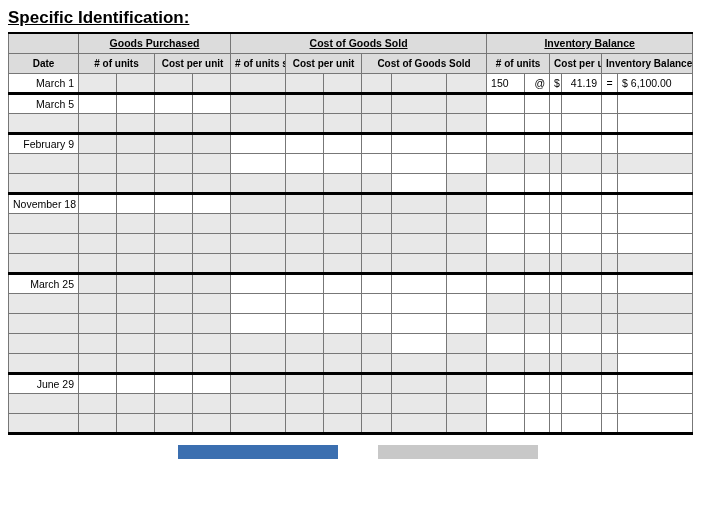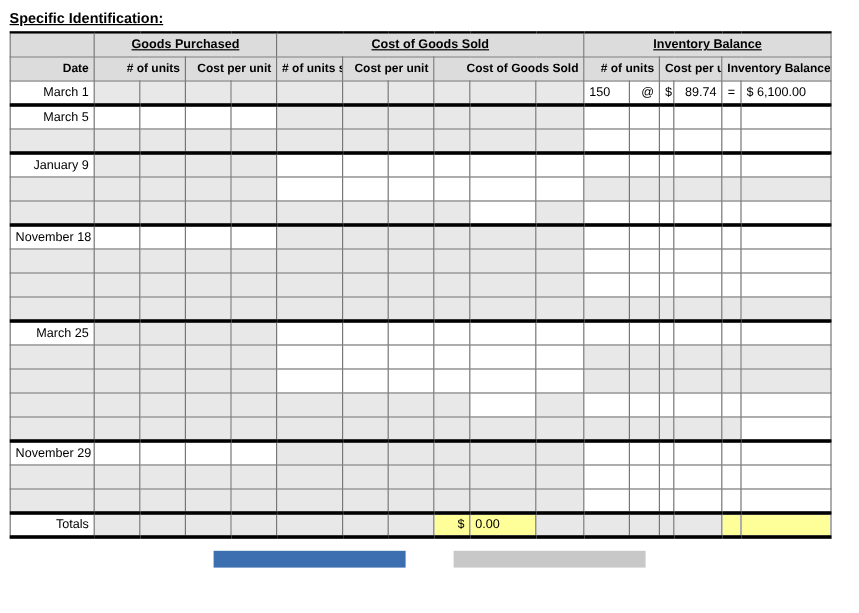--- a/index.html
+++ b/index.html
@@ -8,21 +8,21 @@
     padding: 8px;
     font-family: Arial, sans-serif;
     font-size: 11px;
     background: #fff;
     color: #000;
   }
   .title {
     font-weight: bold;
     text-decoration: underline;
     margin-bottom: 4px;
-    font-size: 12px;
+    font-size: 17px;
   }
   table {
     border-collapse: collapse;
     width: 584px;
     table-layout: fixed;
   }
   td, th {
     border: 1px solid #777;
     padding: 2px 4px;
     height: 20px;
@@ -33,21 +33,21 @@
   .section-header td {
     background: #dcdcdc;
     font-weight: bold;
     text-align: center;
     text-decoration: underline;
     border-top: 2px solid #000;
   }
   .col-header td {
     background: #dcdcdc;
     font-weight: bold;
-    text-align: right;
+    text-align: center;
     font-size: 10px;
     line-height: 1.1;
     vertical-align: middle;
   }
   .shaded { background: #e8e8e8; }
   .white { background: #fff; }
   .yellow { background: #ffff99; }
   .thick-bottom { border-bottom: 3px solid #000 !important; }
   .right { }
   .left { text-align: right; }
@@ -121,21 +121,21 @@
         <td class="shaded thick-bottom"></td>
   <td class="shaded thick-bottom"></td>
   <td class="shaded thick-bottom"></td>
         <td class="shaded thick-bottom"></td>
   <td class="shaded thick-bottom"></td>
         <td class="shaded thick-bottom"></td>
         <td class="shaded thick-bottom"></td>
   <td class="white right thick-bottom">150</td>
   <td class="white left thick-bottom">@</td>
   <td class="white left thick-bottom">$</td>
-  <td class="white left thick-bottom">89.74</td>
+  <td class="white left thick-bottom">41.19</td>
   <td class="white center thick-bottom">=</td>
   <td class="white right thick-bottom">$   6,100.00</td>
 </tr>
 
 <tr>
   <td class="white left">March 5</td>
   <td class="white"></td>
         <td class="white"></td>
   <td class="white"></td>
         <td class="white"></td>
@@ -166,21 +166,21 @@
         <td class="shaded thick-bottom"></td>
   <td class="white thick-bottom"></td>
         <td class="white thick-bottom"></td>
   <td class="white thick-bottom"></td>
         <td class="white thick-bottom"></td>
   <td class="white thick-bottom"></td>
         <td class="white thick-bottom"></td>
 </tr>
 
 <tr>
-  <td class="white left">January 9</td>
+  <td class="white left">February 9</td>
   <td class="shaded"></td>
         <td class="shaded"></td>
         <td class="shaded"></td>
         <td class="shaded"></td>
   <td class="white"></td>
         <td class="white"></td>
         <td class="white"></td>
   <td class="white"></td>
         <td class="white"></td>
         <td class="white"></td>
@@ -397,95 +397,76 @@
         <td class="shaded thick-bottom"></td>
   <td class="shaded thick-bottom"></td>
         <td class="shaded thick-bottom"></td>
   <td class="shaded thick-bottom"></td>
         <td class="shaded thick-bottom"></td>
   <td class="shaded thick-bottom"></td>
         <td class="white thick-bottom"></td>
 </tr>
 
 <tr>
-  <td class="white left">November 29</td>
-  <td class="white"></td>
-        <td class="white"></td>
-  <td class="white"></td>
-        <td class="white"></td>
-  <td class="shaded"></td>
-        <td class="shaded"></td>
-        <td class="shaded"></td>
-  <td class="shaded"></td>
-        <td class="shaded"></td>
-        <td class="shaded"></td>
-  <td class="white"></td>
-        <td class="white"></td>
-  <td class="white"></td>
-        <td class="white"></td>
-  <td class="white"></td>
-        <td class="white"></td>
-</tr>
-<tr>
-  <td class="shaded"></td>
-  <td class="shaded"></td>
-        <td class="shaded"></td>
-        <td class="shaded"></td>
-        <td class="shaded"></td>
-  <td class="shaded"></td>
-        <td class="shaded"></td>
-        <td class="shaded"></td>
-  <td class="shaded"></td>
-        <td class="shaded"></td>
-        <td class="shaded"></td>
-  <td class="white"></td>
-        <td class="white"></td>
-  <td class="white"></td>
-        <td class="white"></td>
-  <td class="white"></td>
-        <td class="white"></td>
-</tr>
-<tr>
-  <td class="shaded thick-bottom"></td>
-  <td class="shaded thick-bottom"></td>
-        <td class="shaded thick-bottom"></td>
-        <td class="shaded thick-bottom"></td>
-        <td class="shaded thick-bottom"></td>
-  <td class="shaded thick-bottom"></td>
-        <td class="shaded thick-bottom"></td>
-        <td class="shaded thick-bottom"></td>
-  <td class="shaded thick-bottom"></td>
-        <td class="shaded thick-bottom"></td>
-        <td class="shaded thick-bottom"></td>
-  <td class="white thick-bottom"></td>
-        <td class="white thick-bottom"></td>
-  <td class="white thick-bottom"></td>
-        <td class="white thick-bottom"></td>
-  <td class="white thick-bottom"></td>
-        <td class="white thick-bottom"></td>
-</tr>
-
-<tr>
-  <td class="white left thick-bottom">Totals</td>
-  <td class="shaded thick-bottom"></td>
-        <td class="shaded thick-bottom"></td>
-  <td class="shaded thick-bottom"></td>
-        <td class="shaded thick-bottom"></td>
-  <td class="shaded thick-bottom"></td>
-        <td class="shaded thick-bottom"></td>
-        <td class="shaded thick-bottom"></td>
-  <td class="yellow thick-bottom left">$</td>
-  <td class="yellow thick-bottom right">0.00</td>
-  <td class="shaded thick-bottom"></td>
-  <td class="shaded thick-bottom"></td>
-        <td class="shaded thick-bottom"></td>
-  <td class="shaded thick-bottom"></td>
-        <td class="shaded thick-bottom"></td>
-  <td class="yellow thick-bottom"></td>
-  <td class="yellow thick-bottom right"></td>
-</tr>
+  <td class="white left">June 29</td>
+  <td class="white"></td>
+        <td class="white"></td>
+  <td class="white"></td>
+        <td class="white"></td>
+  <td class="shaded"></td>
+        <td class="shaded"></td>
+        <td class="shaded"></td>
+  <td class="shaded"></td>
+        <td class="shaded"></td>
+        <td class="shaded"></td>
+  <td class="white"></td>
+        <td class="white"></td>
+  <td class="white"></td>
+        <td class="white"></td>
+  <td class="white"></td>
+        <td class="white"></td>
+</tr>
+<tr>
+  <td class="shaded"></td>
+  <td class="shaded"></td>
+        <td class="shaded"></td>
+        <td class="shaded"></td>
+        <td class="shaded"></td>
+  <td class="shaded"></td>
+        <td class="shaded"></td>
+        <td class="shaded"></td>
+  <td class="shaded"></td>
+        <td class="shaded"></td>
+        <td class="shaded"></td>
+  <td class="white"></td>
+        <td class="white"></td>
+  <td class="white"></td>
+        <td class="white"></td>
+  <td class="white"></td>
+        <td class="white"></td>
+</tr>
+<tr>
+  <td class="shaded thick-bottom"></td>
+  <td class="shaded thick-bottom"></td>
+        <td class="shaded thick-bottom"></td>
+        <td class="shaded thick-bottom"></td>
+        <td class="shaded thick-bottom"></td>
+  <td class="shaded thick-bottom"></td>
+        <td class="shaded thick-bottom"></td>
+        <td class="shaded thick-bottom"></td>
+  <td class="shaded thick-bottom"></td>
+        <td class="shaded thick-bottom"></td>
+        <td class="shaded thick-bottom"></td>
+  <td class="white thick-bottom"></td>
+        <td class="white thick-bottom"></td>
+  <td class="white thick-bottom"></td>
+        <td class="white thick-bottom"></td>
+  <td class="white thick-bottom"></td>
+        <td class="white thick-bottom"></td>
+</tr>
+
 </tbody>
   </table>
 
 <div class="footer-bar">
   <div class="btn-blue"></div>
   <div class="btn-gray"></div>
 </div>
 
 </body></html>

